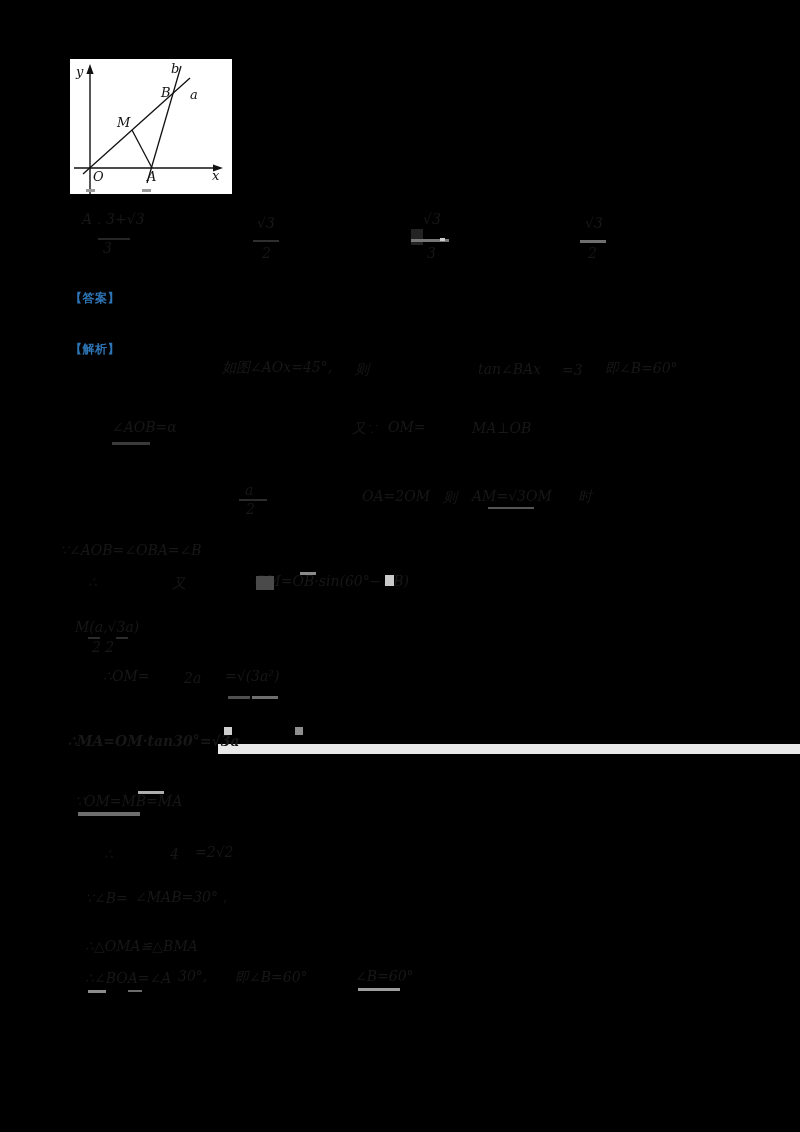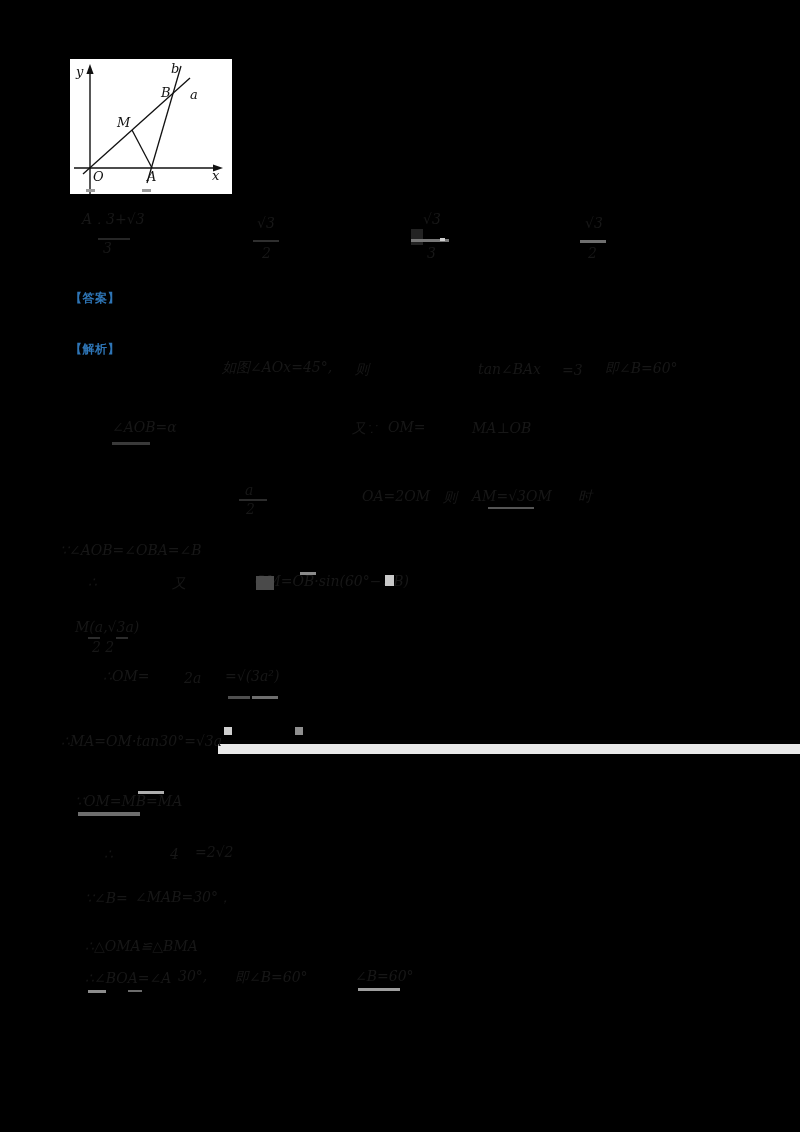--- a/index.html
+++ b/index.html
@@ -96,21 +96,21 @@
     <span class="math-frag" style="left: 578px; top: 489px; font-size: 14px; color: rgb(23, 23, 23);">时</span>
     <span class="math-frag" style="left: 60px; top: 543px; font-size: 14px; color: rgb(23, 23, 23);">∵∠AOB=∠OBA=∠B</span>
     <span class="math-frag" style="left: 88px; top: 575px; font-size: 14px; color: rgb(23, 23, 23);">∴</span>
     <span class="math-frag" style="left: 172px; top: 576px; font-size: 14px; color: rgb(23, 23, 23);">又</span>
     <span class="math-frag" style="left: 255px; top: 574px; font-size: 14px; color: rgb(23, 23, 23);">OM=OB·sin(60°−∠B)</span>
     <span class="math-frag" style="left: 75px; top: 620px; font-size: 14px; color: rgb(23, 23, 23);">M(a,√3a)</span>
     <span class="math-frag" style="left: 92px; top: 640px; font-size: 14px; color: rgb(23, 23, 23);">2  2</span>
     <span class="math-frag" style="left: 103px; top: 669px; font-size: 14px; color: rgb(23, 23, 23);">∴OM=</span>
     <span class="math-frag" style="left: 184px; top: 671px; font-size: 14px; color: rgb(23, 23, 23);">2a</span>
     <span class="math-frag" style="left: 225px; top: 669px; font-size: 14px; color: rgb(23, 23, 23);">=√(3a²)</span>
-    <span class="math-frag" style="left: 61px; top: 734px; font-size: 14px; color: rgb(23, 23, 23);">∴MA=OM·tan30°=√3a</span>
+    <span class="math-frag" style="left: 68px; top: 734px; font-size: 14px; color: rgb(23, 23, 23); font-weight: bold;">∴MA=OM·tan30°=√3a</span>
     <span class="math-frag" style="left: 75px; top: 794px; font-size: 14px; color: rgb(23, 23, 23);">∵OM=MB=MA</span>
     <span class="math-frag" style="left: 104px; top: 847px; font-size: 14px; color: rgb(23, 23, 23);">∴</span>
     <span class="math-frag" style="left: 170px; top: 847px; font-size: 14px; color: rgb(23, 23, 23);">4</span>
     <span class="math-frag" style="left: 195px; top: 845px; font-size: 14px; color: rgb(23, 23, 23);">=2√2</span>
     <span class="math-frag" style="left: 85px; top: 891px; font-size: 14px; color: rgb(23, 23, 23);">∵∠B=</span>
     <span class="math-frag" style="left: 135px; top: 890px; font-size: 14px; color: rgb(23, 23, 23);">∠MAB=30°，</span>
     <span class="math-frag" style="left: 85px; top: 939px; font-size: 14px; color: rgb(23, 23, 23);">∴△OMA≌△BMA</span>
     <span class="math-frag" style="left: 85px; top: 971px; font-size: 14px; color: rgb(23, 23, 23);">∴∠BOA=∠A</span>
     <span class="math-frag" style="left: 178px; top: 969px; font-size: 14px; color: rgb(23, 23, 23);">30°,</span>
     <span class="math-frag" style="left: 235px; top: 970px; font-size: 14px; color: rgb(23, 23, 23);">即∠B=60°</span>

